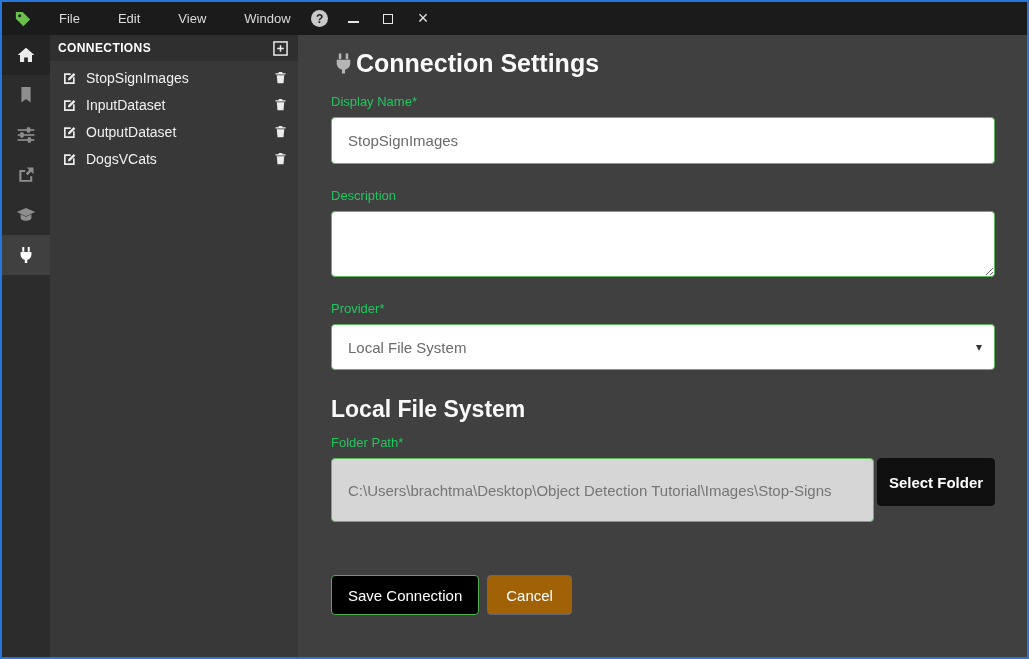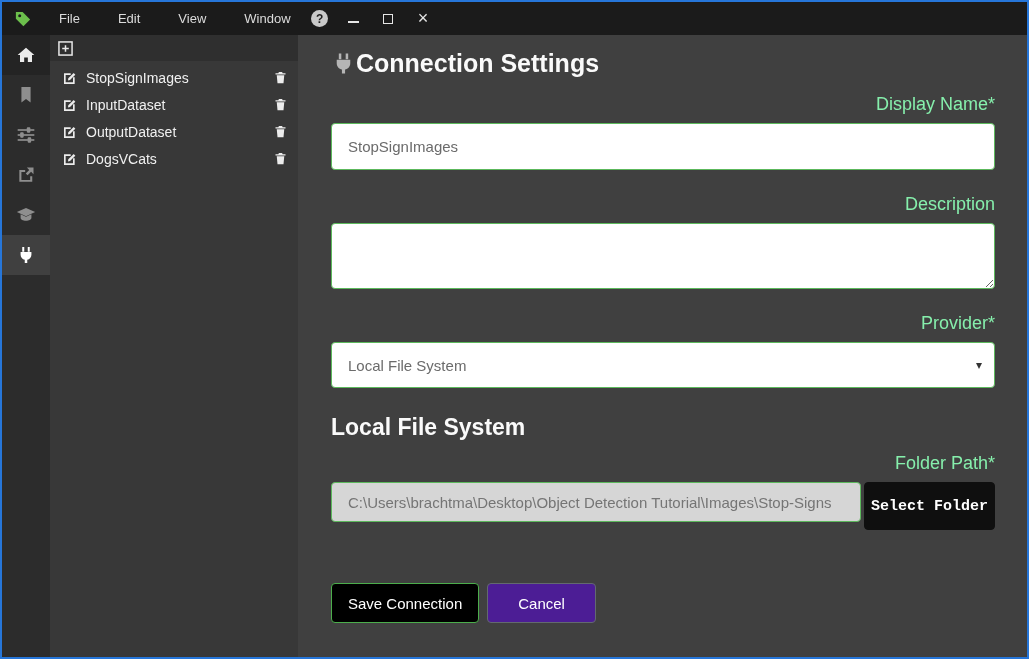--- a/index.html
+++ b/index.html
@@ -110,24 +110,23 @@
   
   .content { flex: 1; background: #404040; padding: 14px 32px 0 33px; overflow: hidden; }
   .page-title-row { display: flex; align-items: center; }
   .title-plug { color: #b5b5b5; display: flex; }
   .title-plug svg { width: 25px; height: 25px; }
   .page-title { margin: 0; font-size: 25px; font-weight: 700; color: #fafafa; }
 
   .conn-form { width: 664px; max-width: 100%; }
   .conn-form label {
     display: block;
-    font-size: 18px;
-    color: #86efac;
+    font-size: 13px;
+    color: #22c55e;
     margin: 24px 0 8px;
-    text-align: right;
   }
   .conn-form label:first-child { margin-top: 16px; }
   .section-title + label { margin-top: 12px; }
 
   .text-input {
     width: 100%; height: 47px;
     border: 1px solid #5cb85c; border-radius: 4px;
     background: #fff; color: #6b6b6b;
     font-size: 15px; padding: 0 16px;
     font-family: inherit; outline: none;
@@ -151,44 +150,44 @@
   }
   .select-arrow {
     position: absolute; right: 13px; top: 50%;
     transform: translateY(-50%);
     color: #333; font-size: 12px; pointer-events: none;
   }
   .section-title { margin: 26px 0 0; font-size: 23px; font-weight: 700; color: #fafafa; }
 
   .folder-row { display: flex; gap: 3px; }
   .folder-input {
-    flex: 1; height: 40px;
+    flex: 1; height: 64px;
     border: 1px solid #5cb85c; border-radius: 4px;
     background: #d6d6d6; color: #757575;
     font-size: 15px; padding: 0 16px;
     font-family: inherit; outline: none;
   }
   .select-folder-btn {
     min-width: 118px; height: 48px;
     background: #0f0f0f; color: #fff;
     border: 1px solid #0f0f0f; border-radius: 4px;
     font-size: 15px; font-weight: 600;
-    font-family: Liberation Mono, monospace; cursor: pointer;
+    font-family: Liberation Sans, sans-serif; cursor: pointer;
   }
 
   .btn-row { margin-top: 53px; display: flex; gap: 8px; }
   .save-btn {
     height: 40px; padding: 0 16px;
     background: #000000; border: 1px solid #4cae4c;
     color: #fff; font-size: 15px; border-radius: 4px;
     font-family: inherit; cursor: pointer;
   }
   .cancel-btn {
-    height: 40px; padding: 0 30px;
-    background: #4c1d95; border: 1px solid #63696f;
+    height: 40px; padding: 0 18px;
+    background: #a16207; border: 1px solid #63696f;
     color: #fff; font-size: 15px; border-radius: 4px;
     font-family: inherit; cursor: pointer;
   }
 </style>
 </head>
 <body>
 
 <div class="window">
 
   <header class="titlebar">
@@ -258,20 +257,21 @@
       <div class="side-item active">
         <svg viewBox="0 0 24 24">
           <path d="M7.5 2.5 h2.4 v5.5 h-2.4 z M14.1 2.5 h2.4 v5.5 h-2.4 z" fill="currentColor"></path>
           <path d="M5.5 8.5 h13 v3.2 c0 3.1 -2.2 5.6 -5 6.1 v3.7 h-3 v-3.7 c-2.8 -0.5 -5 -3 -5 -6.1 z" fill="currentColor"></path>
         </svg>
       </div>
     </aside>
 
     <section class="connections-panel">
       <div class="panel-header">
+        <span class="panel-title">CONNECTIONS</span>
         <span class="add-btn">
           <svg viewBox="0 0 16 16" width="15" height="15">
             <rect x="1" y="1" width="14" height="14" fill="none" stroke="#e8e8e8" stroke-width="1.6"></rect>
             <path d="M8 4.5 V11.5 M4.5 8 H11.5" stroke="#e8e8e8" stroke-width="1.6"></path>
           </svg>
         </span>
       </div>
       <ul class="conn-list">
         <li class="conn-row">
           <span class="icon-wrap">

